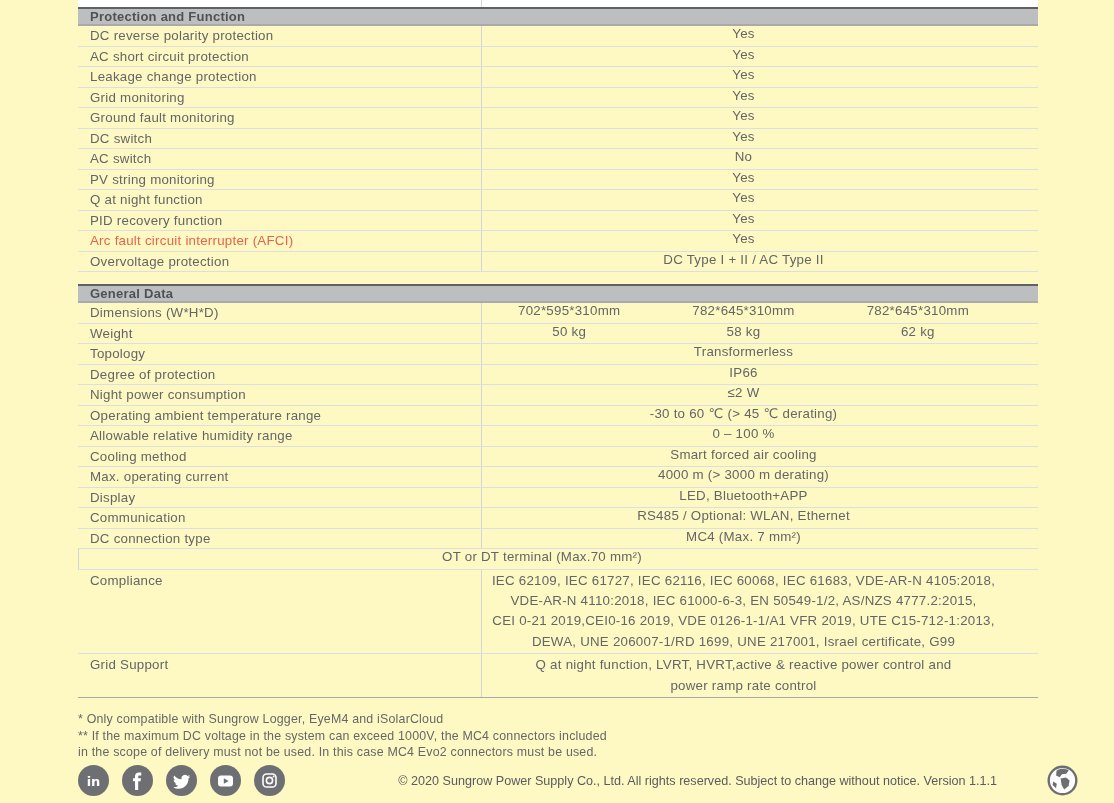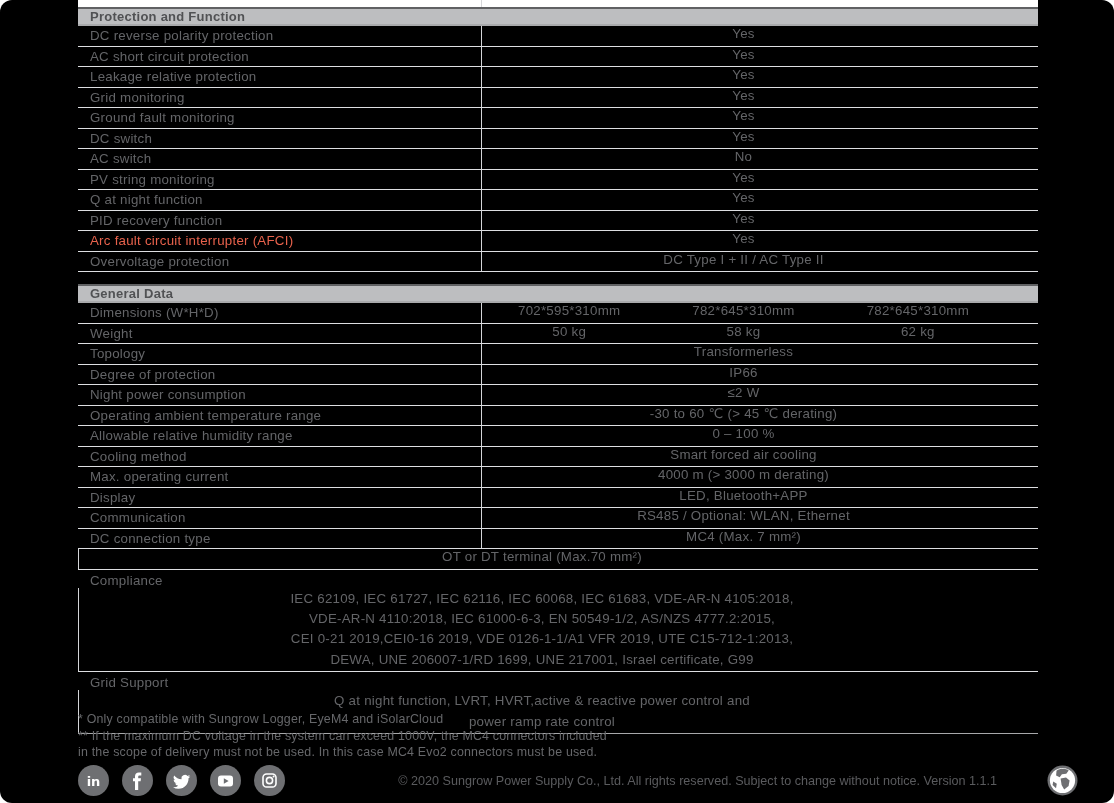--- a/index.html
+++ b/index.html
@@ -1,34 +1,34 @@
 <!DOCTYPE html>
 <html><head>
 <meta charset="utf-8">
 <style>
   * { margin:0; padding:0; box-sizing:border-box; }
   html,body { background:#ffffff; }
   .page {
-    position:relative; width:1114px; height:803px; background:#000000;
-    font-family:"Liberation Sans","DejaVu Sans",sans-serif; color:#646568; overflow:hidden;border-radius:12px;
+    position:relative; width:1114px; height:803px; background:#fef9c3;
+    font-family:"Liberation Sans","DejaVu Sans",sans-serif; color:#646568; overflow:hidden;
   }
   .top-sliver { position:absolute; left:78px; top:0; width:960px; height:7px; background:#fff; }
   .top-sliver .vdiv { position:absolute; left:403px; top:0; bottom:0; width:1px; background:#d6d7da; }
 
   .spec-table { position:absolute; left:78px; top:7px; width:960px; }
   .section-band {
     height:19px; background:#bdbec0; border-top:2px solid #606163; border-bottom:2px solid #a9aaac;
     display:flex; align-items:center; padding-left:12px;
     font-size:13px; font-weight:700; color:#515254; letter-spacing:.25px;
   }
   .section-band:not(:first-child){ margin-top:12px; }
 
   .row { display:flex; align-items:stretch; height:20.5px; border-bottom:1px solid #dddee1;
          font-size:13.3px; letter-spacing:.25px; }
-  .row.multi { height:auto; min-height:20.5px;flex-direction:column; }
+  .row.multi { height:auto; min-height:20.5px; }
   .cell-label { width:403px; padding-left:12px; display:flex; align-items:center; color:#646568; }
   .row.multi .cell-label { align-items:flex-start; padding-top:3px; }
   .cell-label.highlight { color:#e8624c; }
   .cell-value { flex:1; border-left:1px solid #d4d5d8; padding-right:33px;
                 display:flex; align-items:flex-start; justify-content:center; }
   .cell-value .single { flex:1; text-align:center; }
   .cell-value.cols { justify-content:stretch; }
   .cell-value .subcol { flex:1; text-align:center; }
   .cell-value .lines { flex:1; text-align:center; padding:1px 0; }
   .cell-value .vline-text { line-height:20.4px; }
@@ -59,21 +59,21 @@
           <div class="single">Yes</div>
         </div>
       </div>
       <div class="row">
         <div class="cell-label">AC short circuit protection</div>
         <div class="cell-value">
           <div class="single">Yes</div>
         </div>
       </div>
       <div class="row">
-        <div class="cell-label">Leakage relative protection</div>
+        <div class="cell-label">Leakage change protection</div>
         <div class="cell-value">
           <div class="single">Yes</div>
         </div>
       </div>
       <div class="row">
         <div class="cell-label">Grid monitoring</div>
         <div class="cell-value">
           <div class="single">Yes</div>
         </div>
       </div>

